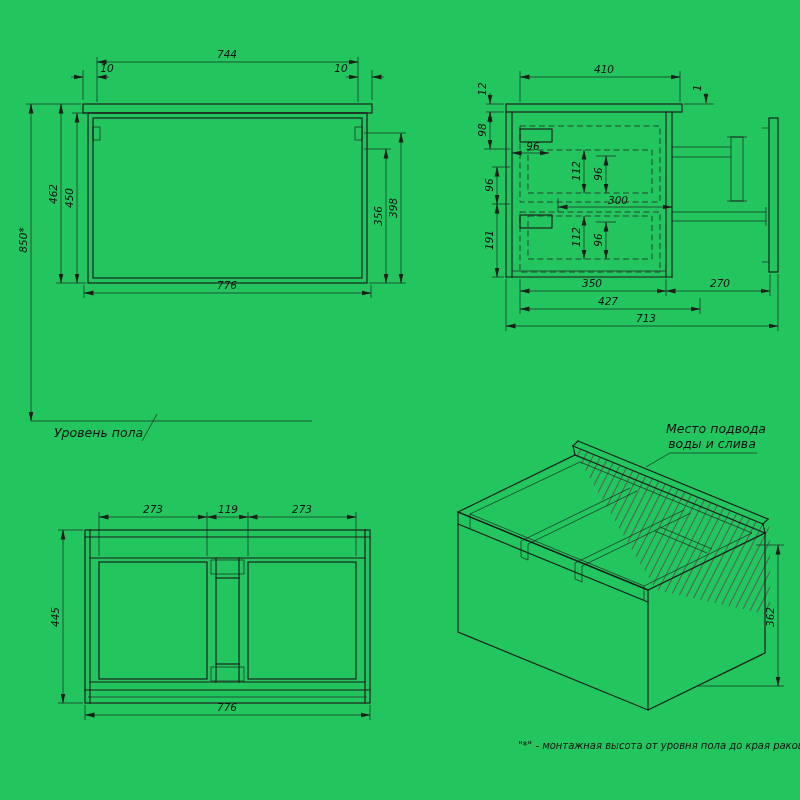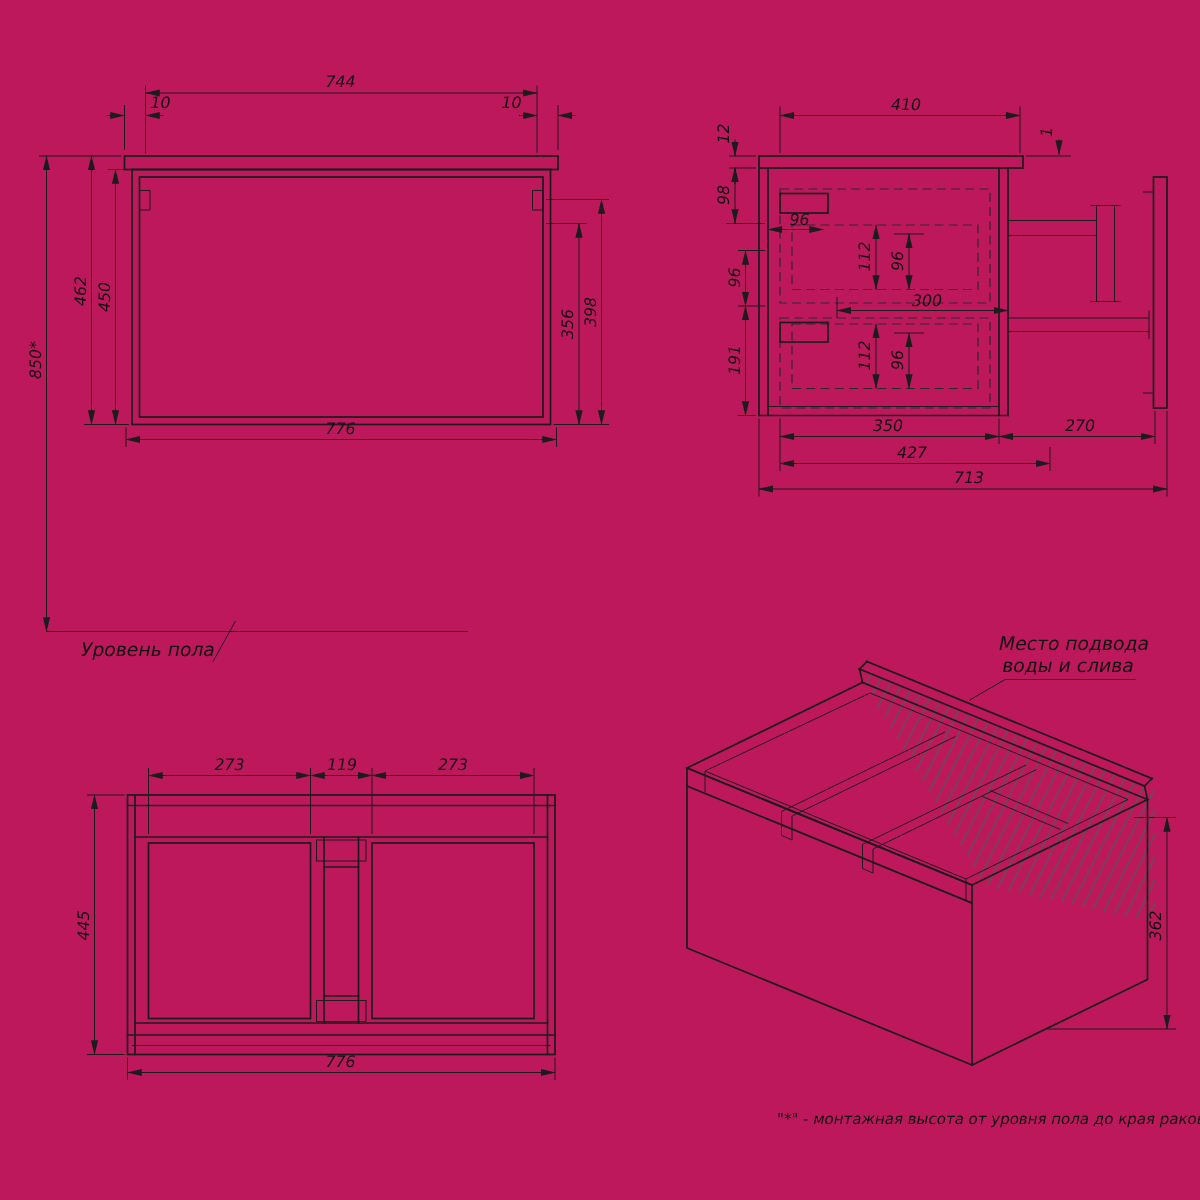--- a/index.html
+++ b/index.html
@@ -1,16 +1,16 @@
 <!DOCTYPE html>
 <html><head>
 <meta charset="utf-8">
 <style>
   html,body{margin:0;padding:0;background:#ffffff;}
-  .page{width:800px;height:800px;background:#be185d;position:relative;overflow:hidden;
+  .page{width:800px;height:800px;background:#22c55e;position:relative;overflow:hidden;
         font-family:"DejaVu Sans",sans-serif;}
   svg{display:block;}
   .ln{stroke:#1c1c1c;stroke-width:1.15;fill:none;stroke-linecap:square;}
   .tn{stroke:#1c1c1c;stroke-width:.65;fill:none;}
   .dl{stroke:#1c1c1c;stroke-width:.65;fill:none;marker-start:url(#arr);marker-end:url(#arr);}
   .de{stroke:#1c1c1c;stroke-width:.65;fill:none;marker-end:url(#arr);}
   .hd{stroke:#2a2a2a;stroke-width:.8;fill:none;stroke-dasharray:6 3.5;}
   .dt{font:italic 10.5px "DejaVu Sans",sans-serif;fill:#111;text-anchor:middle;}
   .lb{font:italic 12.5px "DejaVu Sans",sans-serif;fill:#111;}
   .fn{font:italic 10px "DejaVu Sans",sans-serif;fill:#111;}

